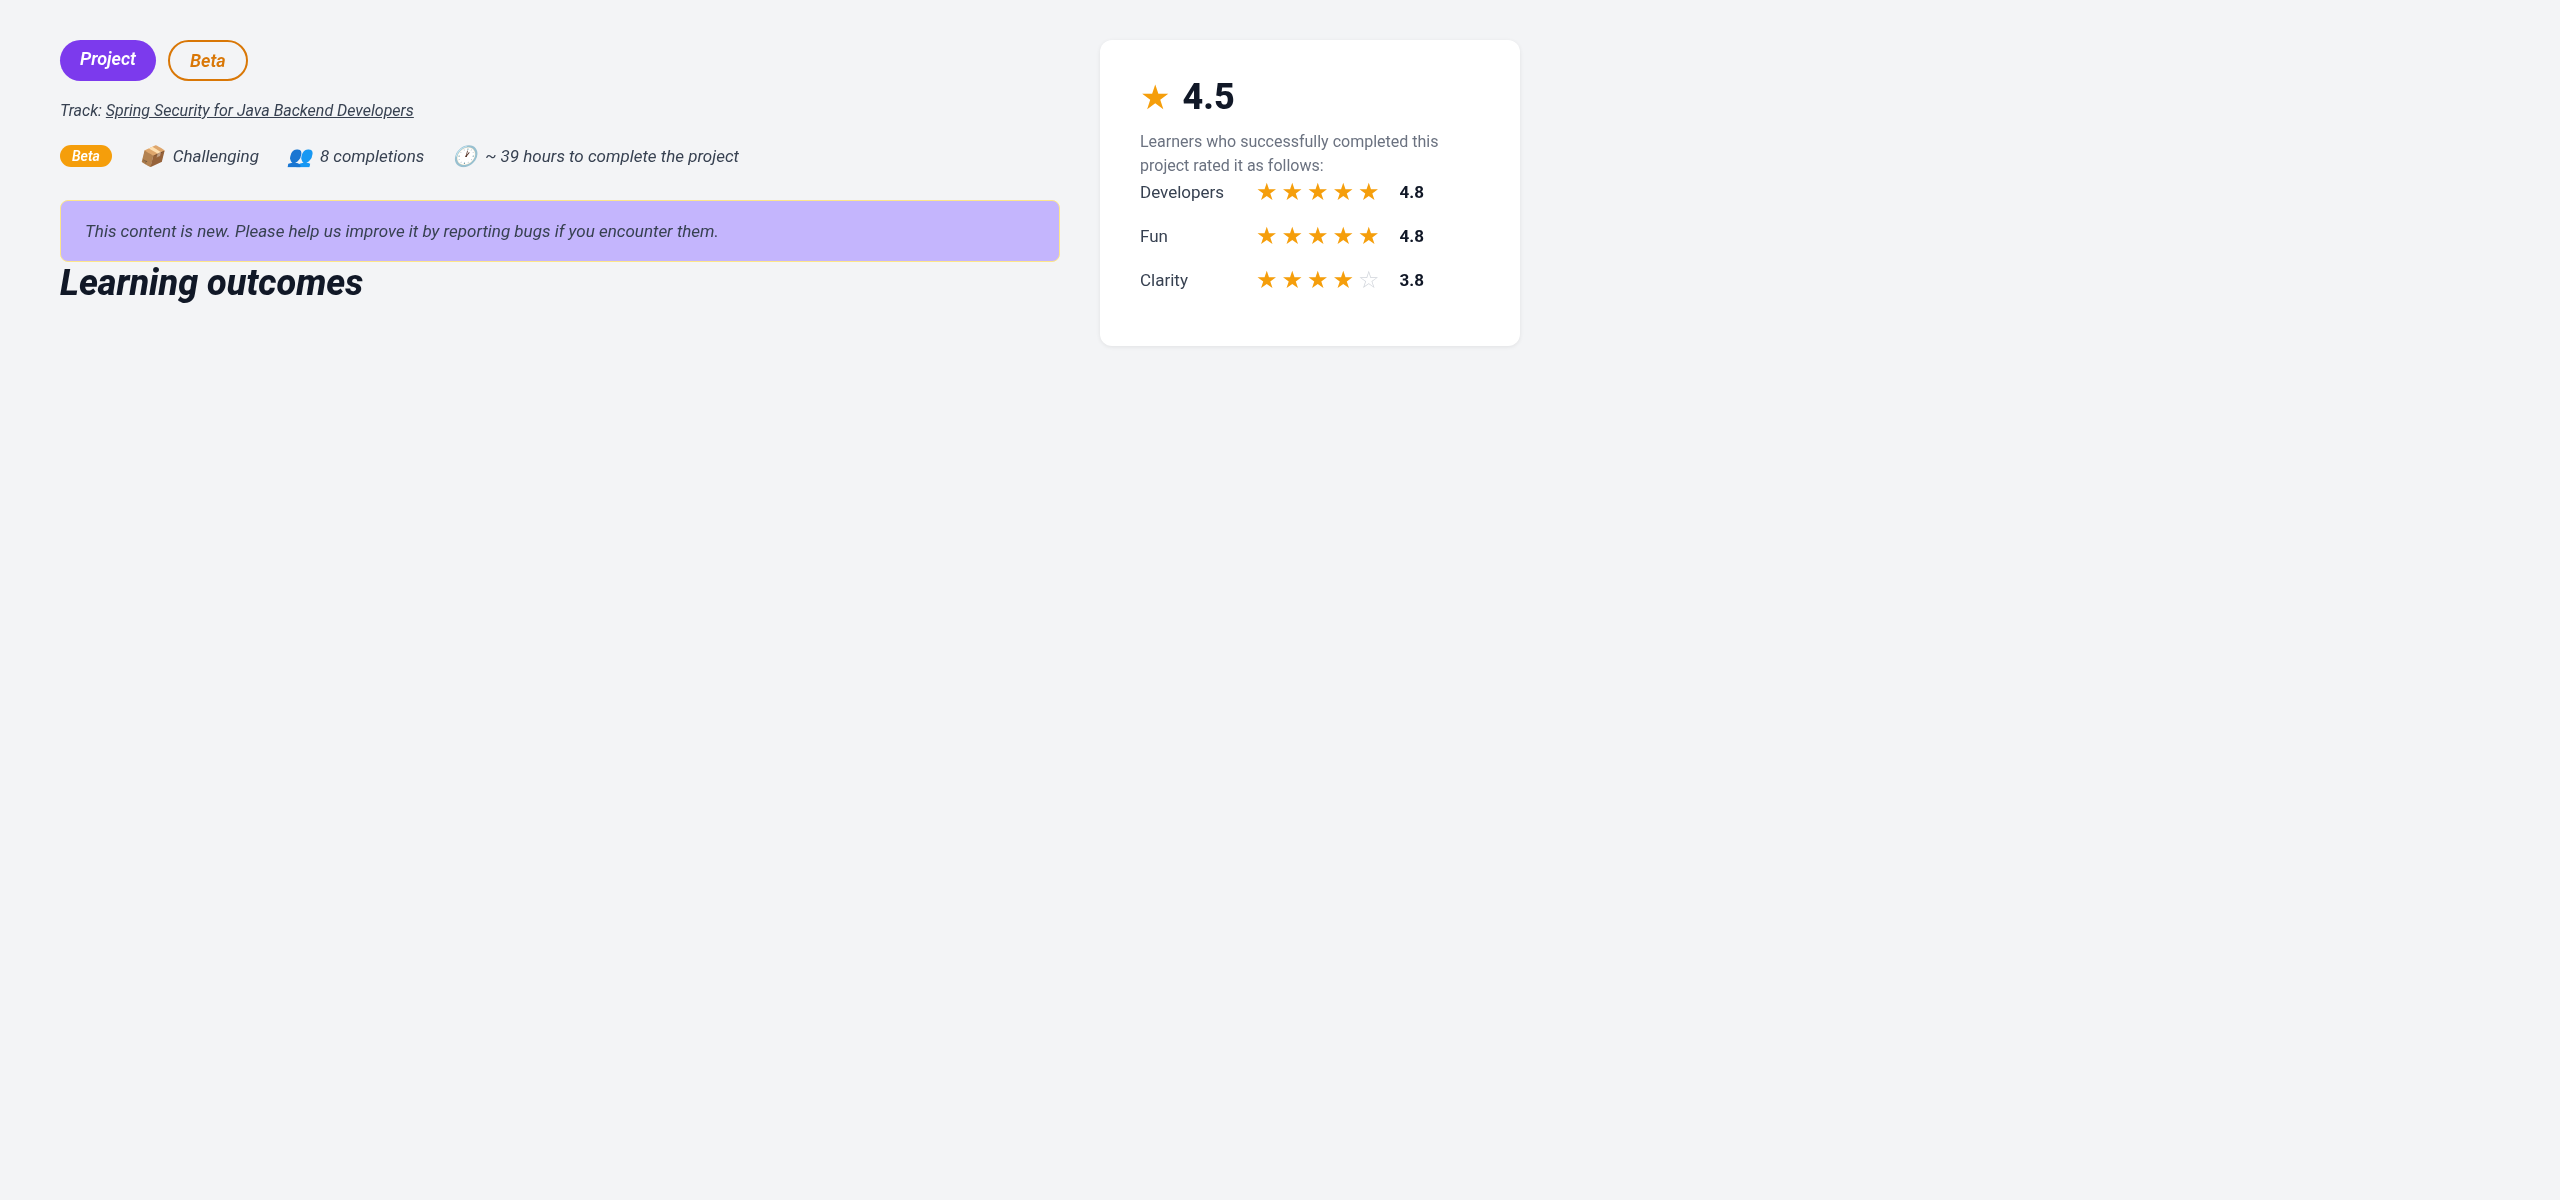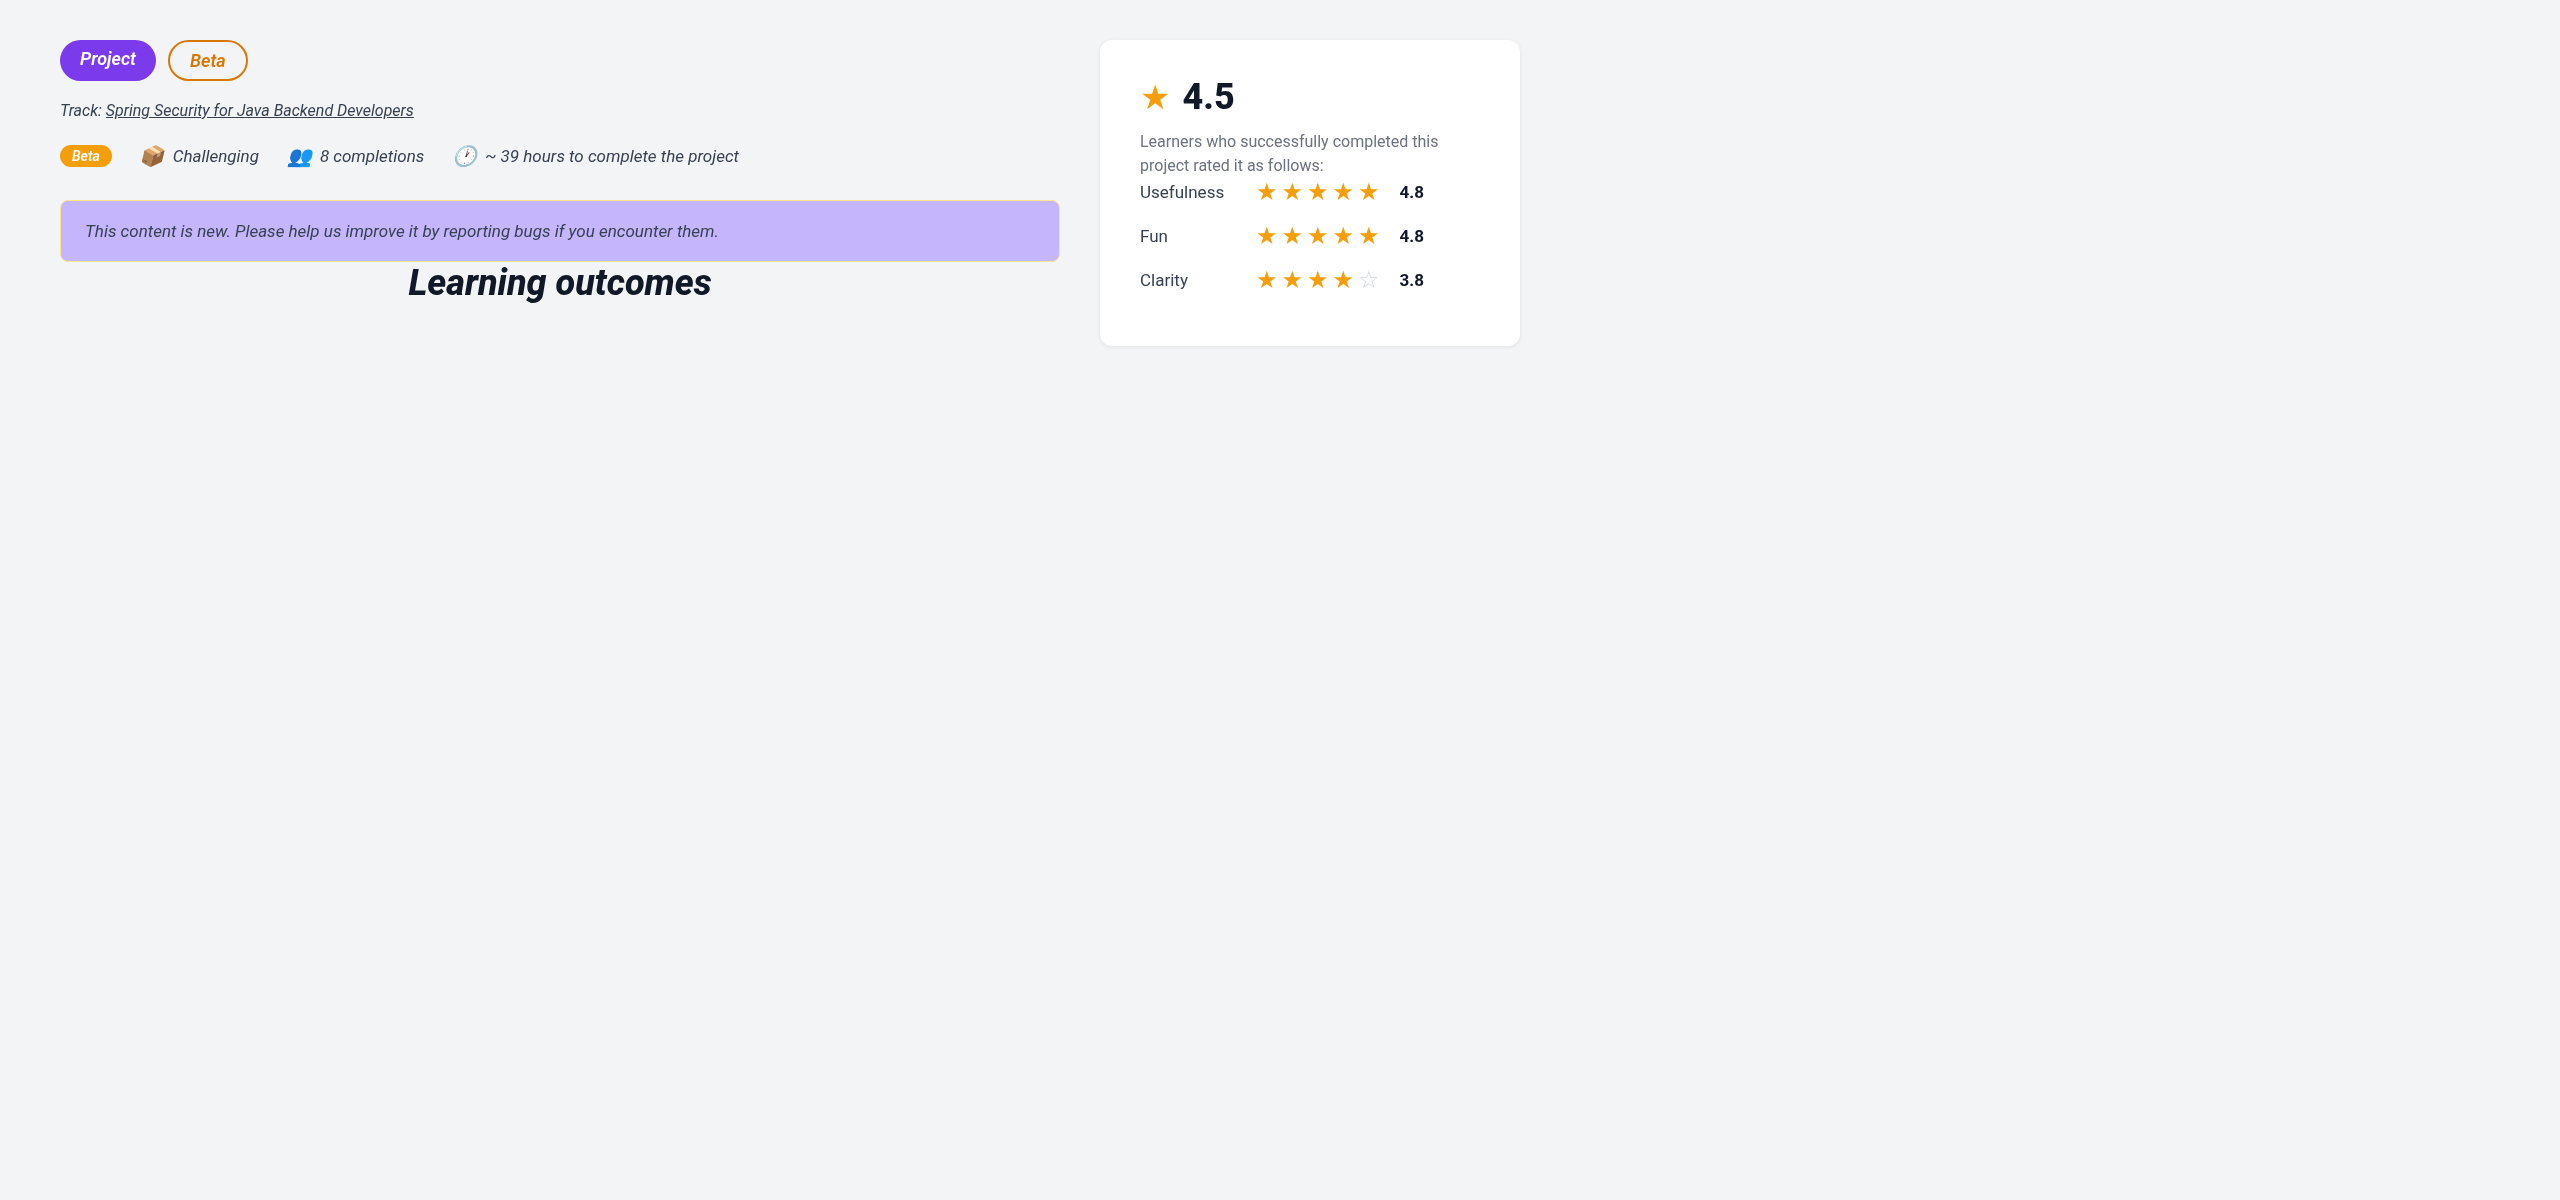--- a/index.html
+++ b/index.html
@@ -109,21 +109,20 @@
       padding: 20px 24px;
       font-size: 17px;
       color: #374151;
     }
 
     .learning-outcomes-title {
       font-size: 36px;
       font-weight: 800;
       color: #111827;
       margin-bottom: 20px;
-      text-align: center;
     }
 
     .learning-outcomes-text {
       font-size: 22px;
       color: #374151;
       line-height: 1.6;
       max-width: 900px;
     }
 
     
@@ -250,21 +249,21 @@
       <span class="overall-star">★</span>
       <span class="overall-score">4.5</span>
     </div>
 
     <div class="rating-description">
       <span>Learners who successfully completed this</span><br>
       <span>project rated it as follows:</span>
     </div>
 
     <div class="rating-row">
-      <span class="rating-label">Usefulness</span>
+      <span class="rating-label">Developers</span>
       <div class="stars-container">
         <span class="star star-filled">★</span>
         <span class="star star-filled">★</span>
         <span class="star star-filled">★</span>
         <span class="star star-filled">★</span>
         <span class="star star-filled">★</span>
       </div>
       <span class="rating-score">4.8</span>
     </div>
 

